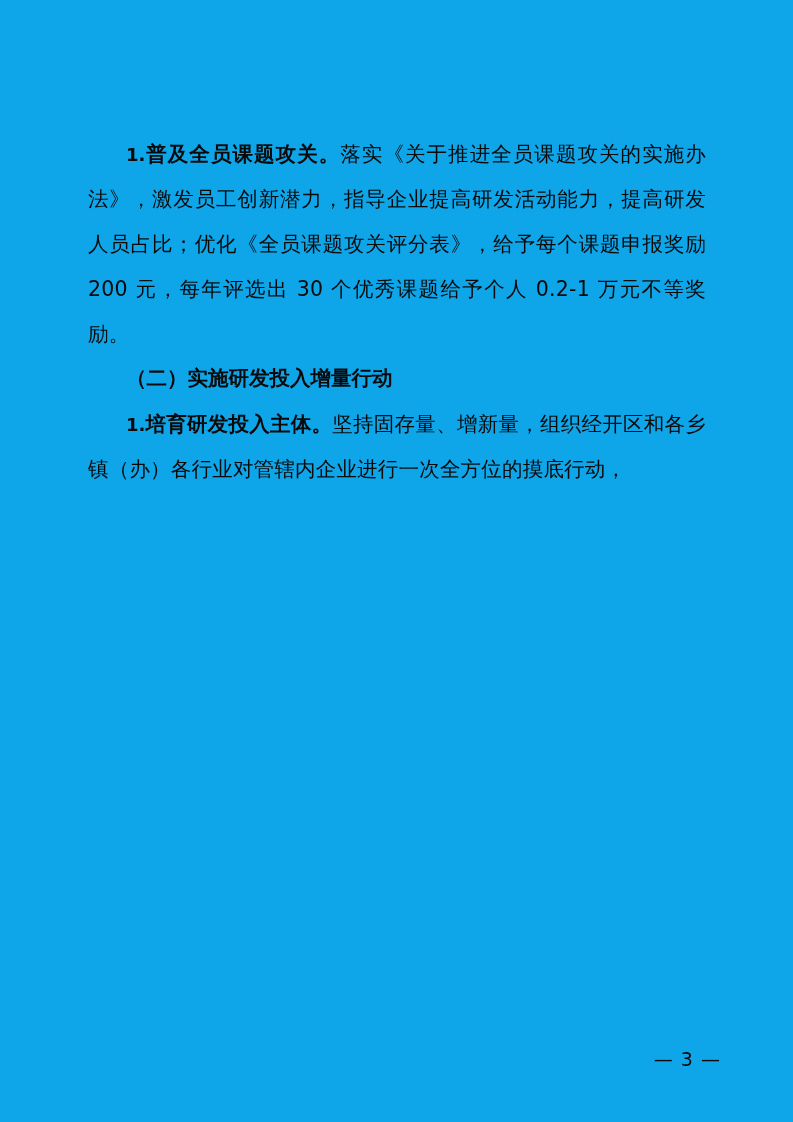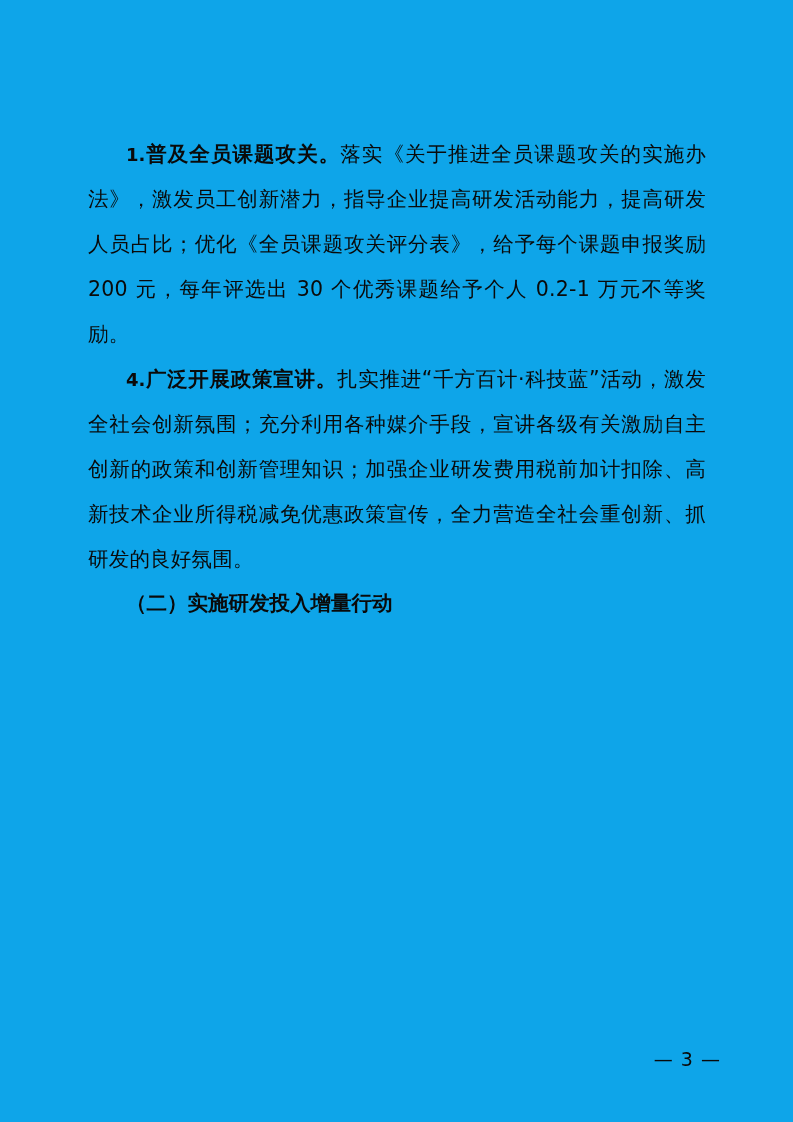--- a/index.html
+++ b/index.html
@@ -69,21 +69,21 @@
 </head>
 <body>
 
 <div class="page">
   <div class="content">
 
     <p class="para"><span class="indent"></span><span class="num">1.</span><span class="lead">普及全员课题攻关。</span><span>落实《关于推进全员课题攻关的实施办法》，激发员工创新潜力，指导企业提高研发活动能力，提高研发人员占比；优化《全员课题攻关评分表》，给予每个课题申报奖励 200 元，每年评选出 30 个优秀课题给予个人 0.2-1 万元不等奖励。</span></p>
 
 
 
-    <p class="para"><span class="indent"></span><span class="num">4.</span><span class="lead">广泛开展政策宣讲。</span><span>扎实推进“千方百计·科技蓝”活动，激发全社会创新氛围；充分利用各种媒介手段，宣讲各级有关激励自主创新的政策和创新管理知识；加强企业研发费用税前加计扣除、高新技术企业所得税减免优惠政策宣传，全力营造全社会重创新、抓研发的良好氛围。</span></p>
 
     <p class="sub-head"><span class="indent"></span><span>（二）实施研发投入增量行动</span></p>
 
+    <p class="para"><span class="indent"></span><span class="num">1.</span><span class="lead">培育研发投入主体。</span><span>坚持固存量、增新量，组织经开区和各乡镇（办）各行业对管辖内企业进行一次全方位的摸底行动，</span></p>
 
   </div>
 
   <div class="pagenum">— 3 —</div>
 </div>
 
 </body></html>

